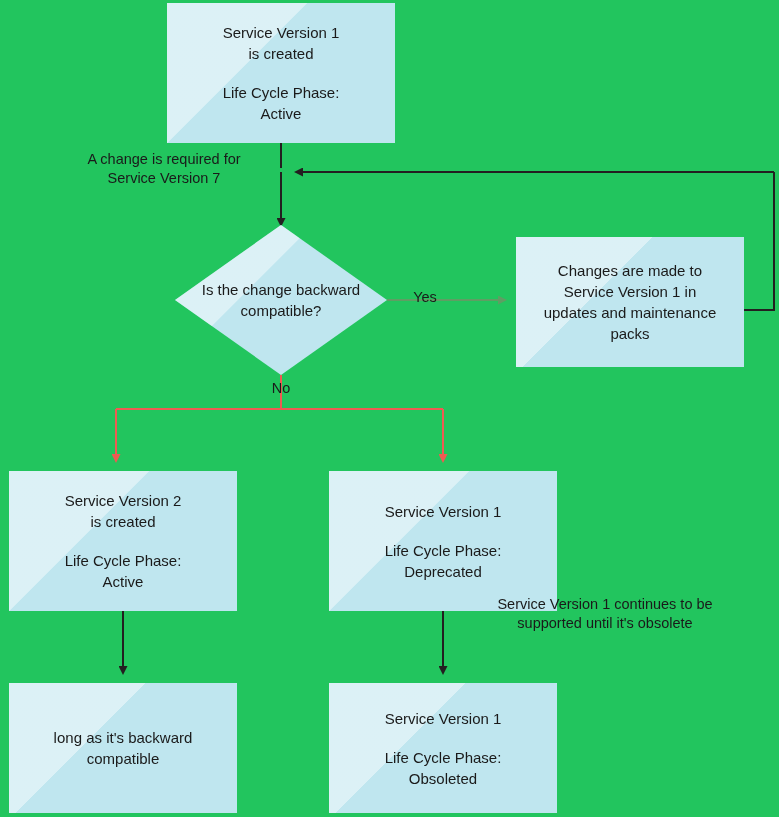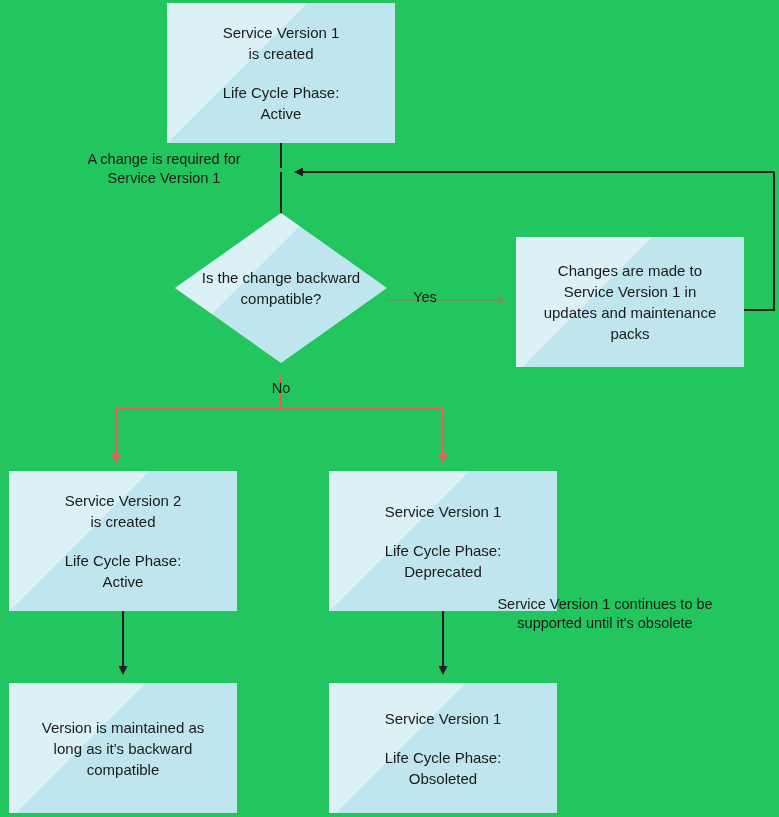--- a/index.html
+++ b/index.html
@@ -113,23 +113,23 @@
 
   <div class="node box" style="left:167px; top:3px; width:228px; height:140px;">
     <span class="line">Service Version 1</span>
     <span class="line">is created</span>
     <span class="spacer"></span>
     <span class="line">Life Cycle Phase:</span>
     <span class="line">Active</span>
   </div>
 
   <div class="edge-label" style="left:56px; top:150px; width:216px;">A change is required for
-Service Version 1</div>
+Service Version 7</div>
 
-  <div class="node diamond" style="left:175px; top:213px; width:212px; height:150px;">
+  <div class="node diamond" style="left:175px; top:225px; width:212px; height:150px;">
     <div class="shape"></div>
     <div class="txt">
       <span class="line">Is the change</span>
       <span class="line">backward</span>
       <span class="line">compatible?</span>
     </div>
   </div>
 
   <div class="edge-label" style="left:401px; top:288px; width:48px;">Yes</div>
 
@@ -154,21 +154,20 @@
     <span class="line">Service Version 1</span>
     <span class="spacer"></span>
     <span class="line">Life Cycle Phase:</span>
     <span class="line">Deprecated</span>
   </div>
 
   <div class="edge-label" style="left:455px; top:595px; width:300px;">Service Version 1 continues to be
 supported until it's obsolete</div>
 
   <div class="node box" style="left:9px; top:683px; width:228px; height:130px;">
-    <span class="line">Version is maintained as</span>
     <span class="line">long as it's backward</span>
     <span class="line">compatible</span>
   </div>
 
   <div class="node box" style="left:329px; top:683px; width:228px; height:130px;">
     <span class="line">Service Version 1</span>
     <span class="spacer"></span>
     <span class="line">Life Cycle Phase:</span>
     <span class="line">Obsoleted</span>
   </div>

